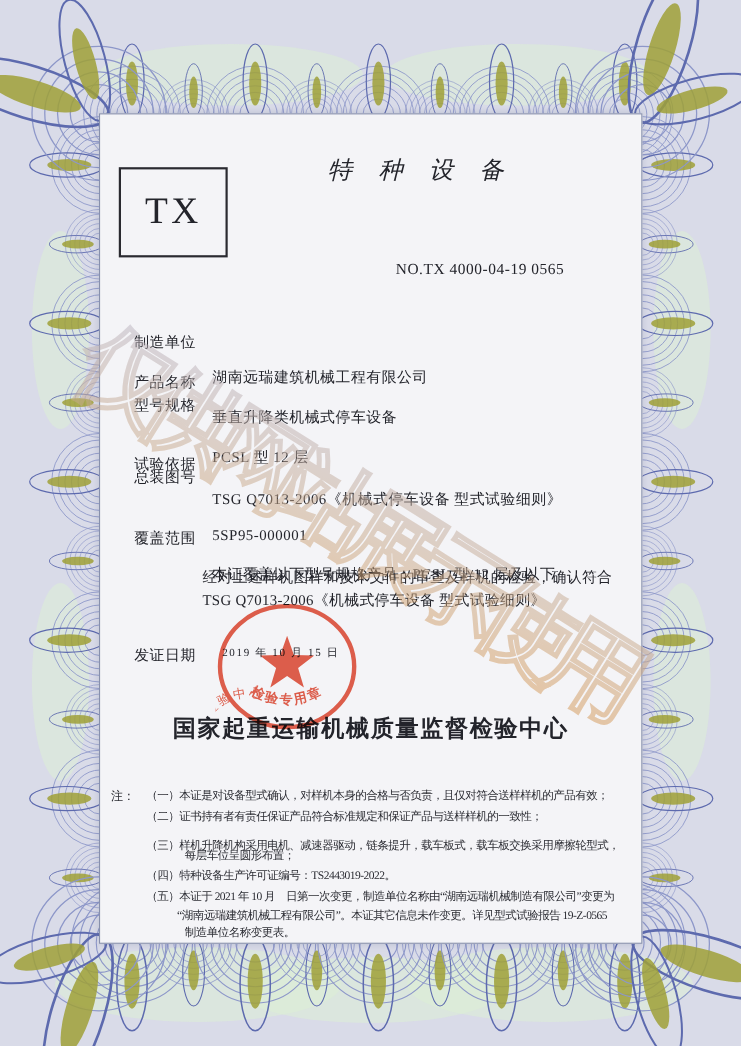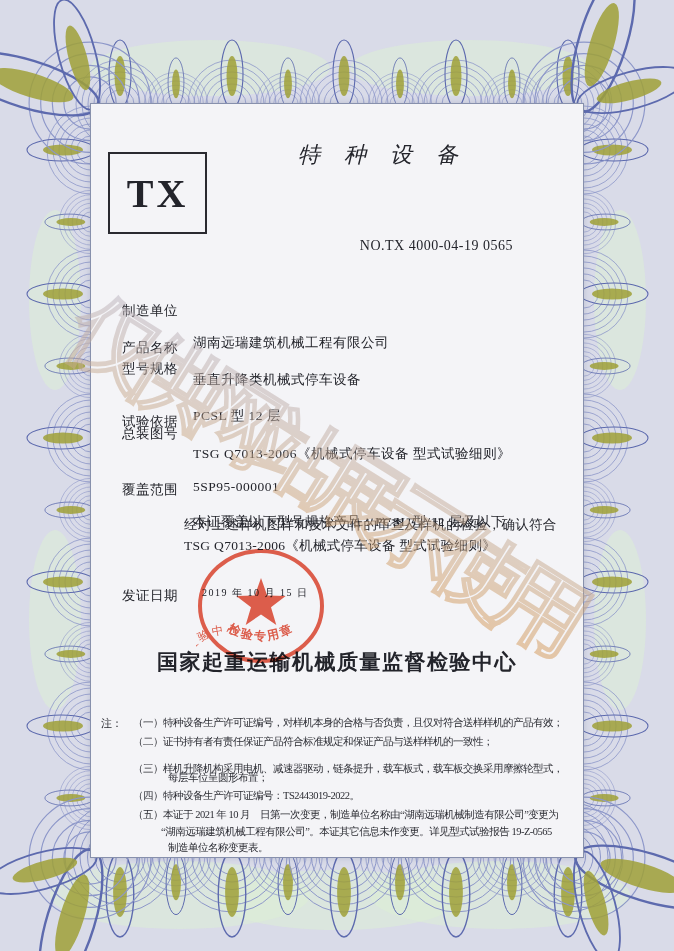--- a/index.html
+++ b/index.html
@@ -9,21 +9,21 @@
   .gc{fill:none;stroke:#8d97c9;stroke-width:.8;}
   .lfo{fill:none;stroke:#5d6aae;stroke-width:1.1;}
   .lfi{fill:#9fa037;opacity:.85;}
   .wash{fill:#ddeed6;opacity:.55;}
   #paper{position:absolute;left:90px;top:103px;width:494px;height:755px;
          background:#f4f4f7;border:1px solid #8790ac;box-sizing:border-box;
          box-shadow:0 0 6px rgba(90,100,140,.25);}
   .abs{position:absolute;}
   #tx-box{left:108px;top:152px;width:95px;height:78px;border:2px solid #2a2a30;
           display:flex;align-items:center;justify-content:center;}
-  #tx-mark{font-size:40px;font-weight:700;letter-spacing:3px;}
+  #tx-mark{font-size:34px;font-weight:400;letter-spacing:3px;}
   #title-col{left:203px;top:140px;width:350px;text-align:center;font-style:italic;}
   #title-small{font-size:22px;letter-spacing:24px;padding-left:24px;}
   #title-main{font-size:40px;letter-spacing:3px;padding-left:3px;margin-top:8px;font-weight:500;}
   #cert-no{left:203px;top:238px;width:350px;text-align:right;font-size:14px;
            letter-spacing:.5px;padding-right:40px;box-sizing:border-box;}
   .flabel{left:122px;font-size:13.5px;letter-spacing:.5px;white-space:nowrap;}
   .fvalue{left:193px;font-size:13.5px;letter-spacing:.5px;white-space:nowrap;margin-top:32px;}
   .concl{left:184px;font-size:13.5px;letter-spacing:.3px;white-space:nowrap;}
   #issue-date{left:202px;top:586px;font-size:10px;letter-spacing:1.5px;z-index:3;}
   #authority{left:90px;top:648px;width:494px;text-align:center;font-size:21px;
@@ -161,21 +161,21 @@
     <polygon fill="#e2452e" points="65,31 71.2,48.5 89.7,49 75,60.2 80.3,78 65,67.5 49.7,78 55,60.2 40.3,49 58.8,48.5"></polygon>
     <text font-size="11.5" letter-spacing="2.3" fill="#e2452e">
       <textPath href="#ringPath" startOffset="50%" text-anchor="middle">国家起重运输机械质量监督检验中心</textPath>
     </text>
     <text font-size="12" font-weight="bold" letter-spacing="2" fill="#e2452e">
       <textPath href="#bannerPath" startOffset="50%" text-anchor="middle">检验专用章</textPath>
     </text>
   </svg>
 
   <div class="abs note" id="notes-label">注：</div>
-  <div class="abs note" style="left:133px;top:716px">（一）特种设备生产许可证编号，对样机本身的合格与否负责，且仅对符合送样样机的产品有效；</div>
+  <div class="abs note" style="left:133px;top:716px">（一）本证是对设备型式确认，对样机本身的合格与否负责，且仅对符合送样样机的产品有效；</div>
   <div class="abs note" style="left:133px;top:735px">（二）证书持有者有责任保证产品符合标准规定和保证产品与送样样机的一致性；</div>
   <div class="abs note" style="left:133px;top:762px">（三）样机升降机构采用电机、减速器驱动，链条提升，载车板式，载车板交换采用摩擦轮型式，</div>
   <div class="abs note" style="left:168px;top:771px">每层车位呈圆形布置；</div>
   <div class="abs note" style="left:133px;top:789px">（四）特种设备生产许可证编号：TS2443019-2022。</div>
   <div class="abs note" style="left:133px;top:808px">（五）本证于 2021 年 10 月　日第一次变更，制造单位名称由“湖南远瑞机械制造有限公司”变更为</div>
   <div class="abs note" style="left:161px;top:825px">“湖南远瑞建筑机械工程有限公司”。本证其它信息未作变更。详见型式试验报告 19-Z-0565</div>
   <div class="abs note" style="left:168px;top:841px">制造单位名称变更表。</div>
 
   <svg id="wm" width="674" height="951" viewBox="0 0 674 951">
     <defs>

